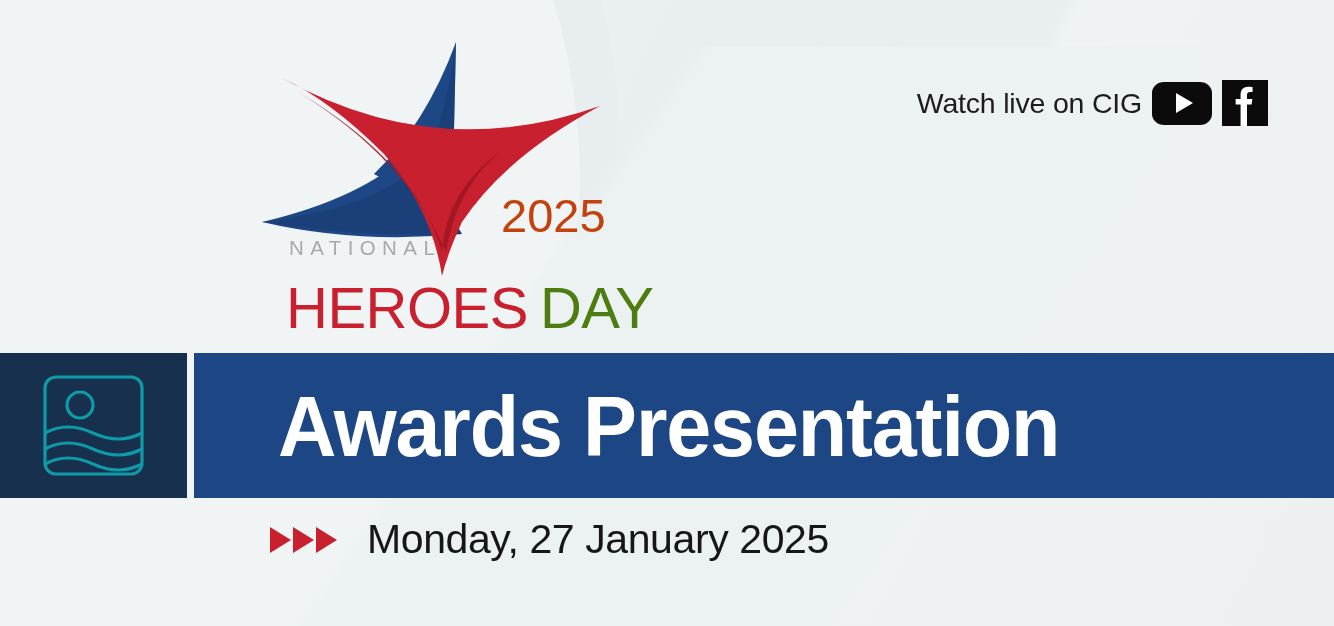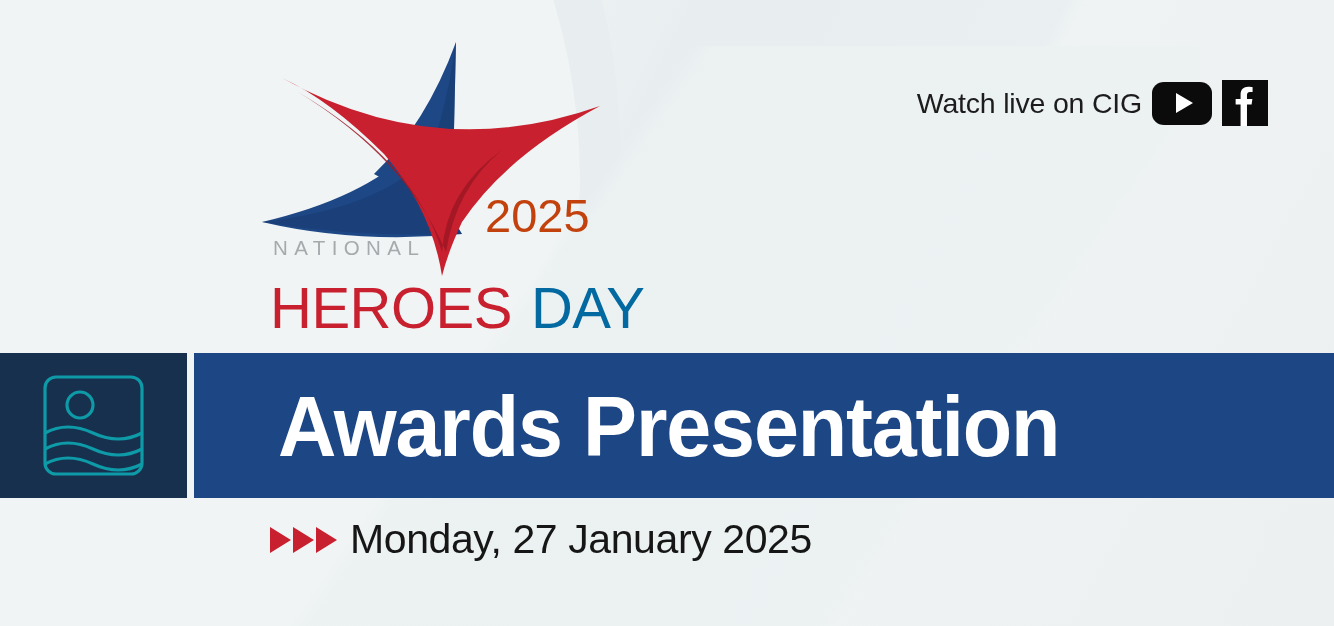--- a/index.html
+++ b/index.html
@@ -90,21 +90,21 @@
   }
   .logo-mark {
     position: absolute;
     left: 0;
     top: 0;
     width: 350px;
     height: 240px;
   }
   .logo-words {
     position: absolute;
-    left: 14px;
+    left: 30px;
     top: 200px;
     width: 330px;
   }
   .word-national {
     font-size: 20.5px;
     letter-spacing: 6.4px;
     color: #a7a9ac;
     font-weight: 400;
     line-height: 1;
     margin-left: 3px;
@@ -118,23 +118,23 @@
   .word-heroes {
     font-size: 58px;
     font-weight: 400;
     color: #c8202e;
     letter-spacing: -0.5px;
     margin-top: 17px;
   }
   .word-day {
     font-size: 58px;
     font-weight: 400;
-    color: #0369a1;
+    color: #4d7c0f;
     letter-spacing: -0.5px;
-    margin-left: 19px;
+    margin-left: 12px;
   }
   .word-year {
     position: absolute;
     left: 215px;
     top: -46px;
     font-size: 47px;
     font-weight: 400;
     color: #c2410c;
     letter-spacing: 0px;
     line-height: 1;
@@ -226,21 +226,21 @@
     white-space: nowrap;
   }
 
   
   .dateline {
     position: absolute;
     left: 270px;
     top: 516px;
     display: flex;
     align-items: center;
-    gap: 13px;
+    gap: 30px;
   }
   .arrows {
     display: flex;
     align-items: center;
     gap: 2px;
   }
   .arrow {
     width: 0;
     height: 0;
     border-left: 21px solid #c8202e;

